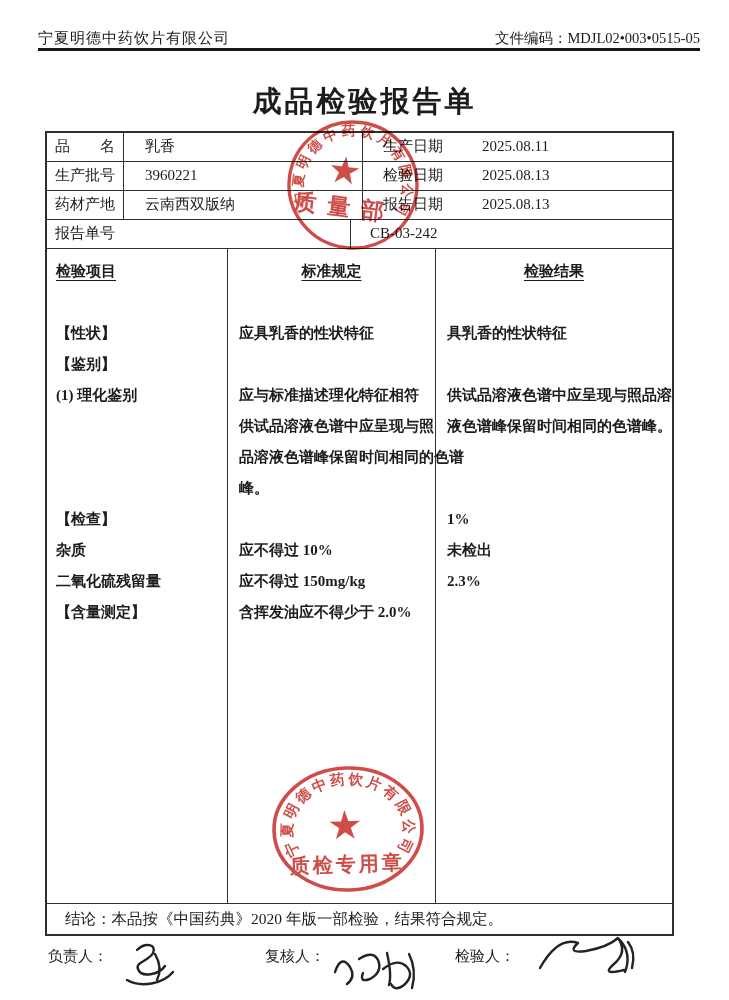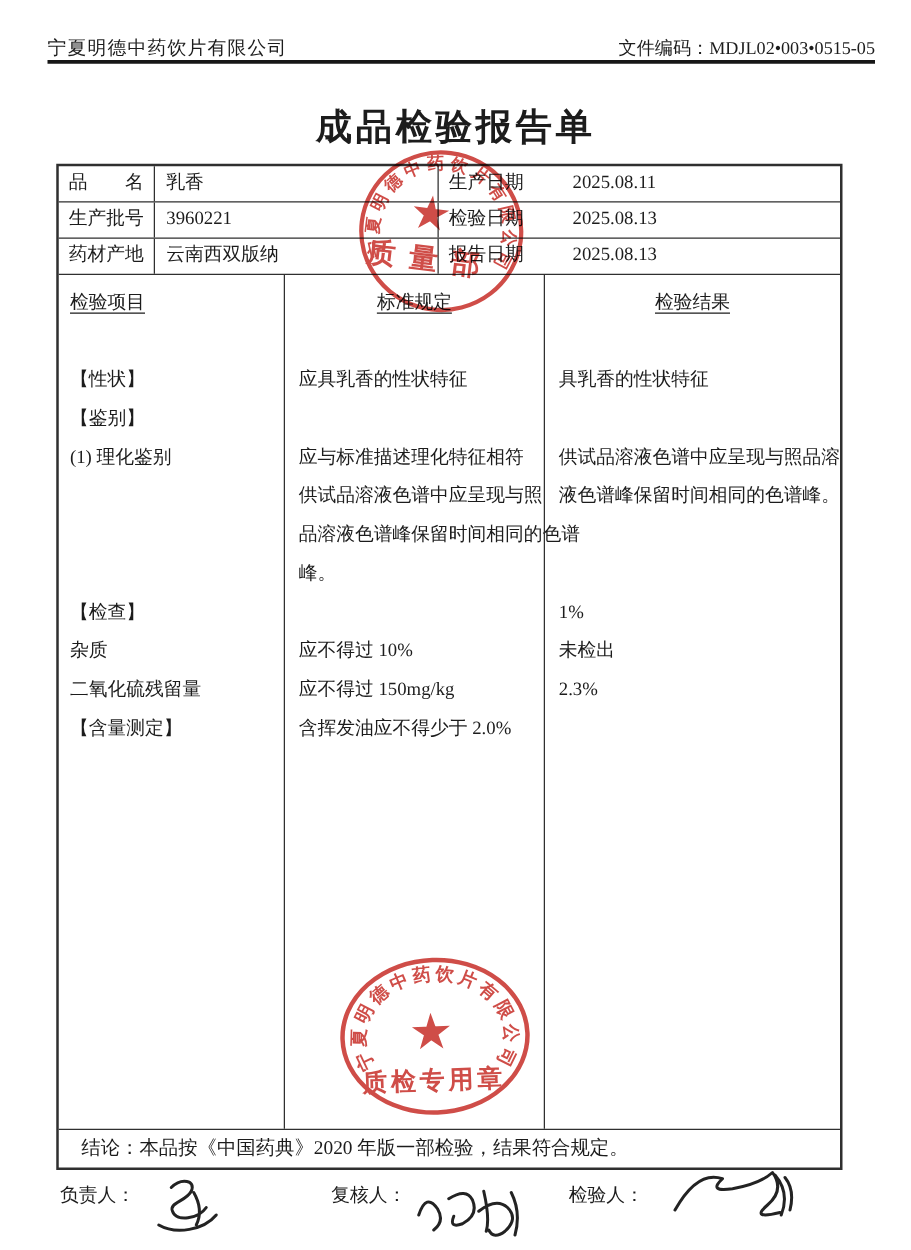--- a/index.html
+++ b/index.html
@@ -12,34 +12,34 @@
   
   .hdr { position:absolute; left:38px; top:29px; width:662px; display:flex; justify-content:space-between; }
   .hdr .co { font-size:15px; letter-spacing:1px; }
   .hdr .code { font-size:14.5px; }
   .hdr-rule { position:absolute; left:38px; top:48px; width:662px; height:2.5px; background:#161616; }
   .title { position:absolute; left:0; top:82px; width:729px; text-align:center;
            font-size:29px; font-weight:bold; letter-spacing:3px; }
   
   .doc-table { position:absolute; left:45px; top:131px; width:629px; height:805px;
                border:2px solid #2f2f2f; display:flex; flex-direction:column; }
-  .info-row { display:flex; height:29px; line-height:27px; border-bottom:1.5px solid #2f2f2f; font-size:15px; white-space:nowrap; }
+  .info-row { display:flex; height:29px; line-height:27px; border-bottom:1.5px solid #2f2f2f; font-size:15px; white-space:nowrap;gap:12px; }
   .c-label  { width:77px; border-right:1.5px solid #2f2f2f; padding-left:8px; }
   .c-value  { width:227px; border-right:1.5px solid #2f2f2f; padding-left:9px; }
   .c-right  { flex:1; display:flex; }
   .c-rlabel { width:95px; padding-left:8px; }
   .c-rvalue { padding-left:12px; }
   .c-span   { width:304px; border-right:1.5px solid #2f2f2f; padding-left:8px; }
   .c-rno    { flex:1; padding-left:7px; }
   .main { flex:1; display:flex; }
   .m-col { height:100%; padding-top:7px; }
   .m-col1 { width:209px; }
   .m-col2 { width:208px; border-left:1.5px solid #2f2f2f; }
   .m-col3 { flex:1; border-left:1.5px solid #2f2f2f; }
-  .m-line { height:31px; line-height:31px; font-size:15px; padding-left:9px; white-space:nowrap; }
+  .m-line { height:31px; line-height:31px; font-size:15px; padding-left:9px; white-space:nowrap;font-weight:bold; }
   .m-col2 .m-line, .m-col3 .m-line { padding-left:11px; }
   .m-head { padding-left:9px; }
   .m-head.center { text-align:center; padding-left:0 !important; }
   .m-head span { text-decoration:underline; text-underline-offset:4px; }
   .concl-row { border-top:1.5px solid #2f2f2f; height:31px; line-height:29px; padding-left:18px; font-size:15.5px; }
   
   .sig-label { position:absolute; font-size:15px; }
   .sig-svg { position:absolute; }
   .sig-svg path { fill:none; stroke:#232323; stroke-width:2.4; stroke-linecap:round; stroke-linejoin:round; }
   
@@ -83,20 +83,24 @@
 
     <div class="info-row">
       <div class="c-label">药材产地</div>
       <div class="c-value">云南西双版纳</div>
       <div class="c-right">
         <div class="c-rlabel">报告日期</div>
         <div class="c-rvalue">2025.08.13</div>
       </div>
     </div>
 
+    <div class="info-row">
+      <div class="c-span">报告单号</div>
+      <div class="c-rno">CB-03-242</div>
+    </div>
 
     <div class="main">
 
       <div class="m-col m-col1">
         <div class="m-line m-head"><span>检验项目</span></div>
         <div class="m-line"></div>
         <div class="m-line">【性状】</div>
         <div class="m-line">【鉴别】</div>
         <div class="m-line">(1) 理化鉴别</div>
         <div class="m-line"></div>

